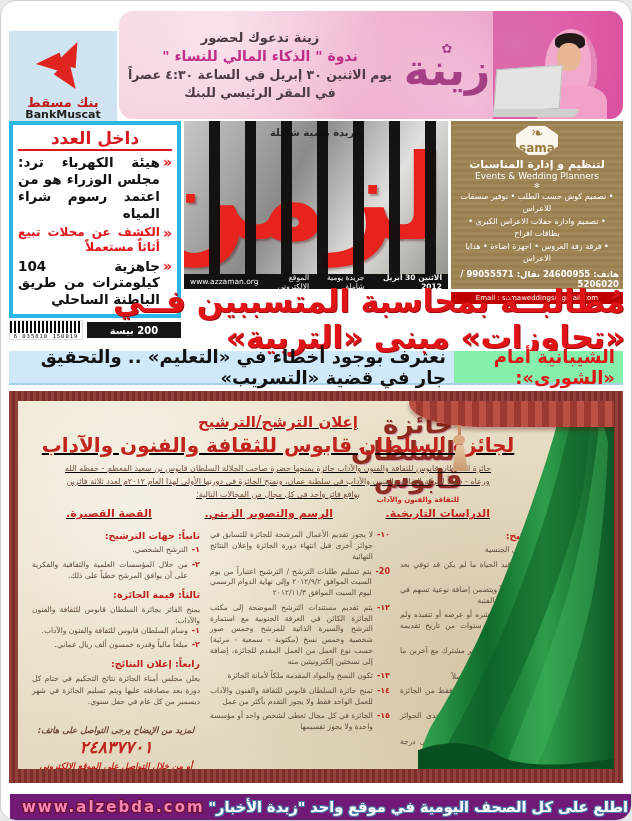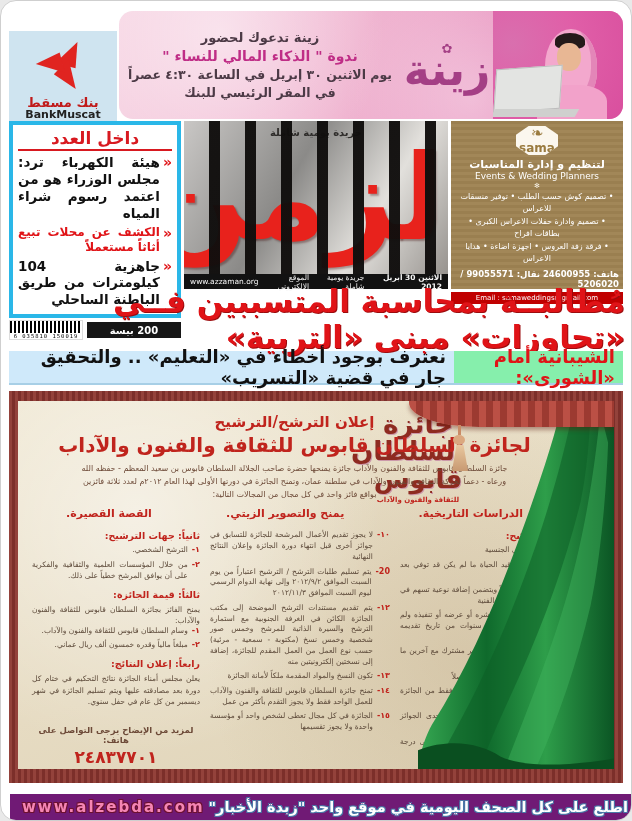--- a/index.html
+++ b/index.html
@@ -127,21 +127,21 @@
              background:repeating-linear-gradient(90deg,#bb5045 0 7px,#9c3a31 7px 14px);
              border-bottom-left-radius:70px 24px; box-shadow:0 3px 4px rgba(90,20,10,.4); }
   .tassel { position:absolute; top:24px; right:148px; z-index:7; width:14px; }
   .tassel .cord { width:3px; height:10px; background:#c98b66; margin:0 auto; }
   .tassel .bulb { width:12px; height:10px; background:#dba87f; border-radius:50%; margin:0 auto; }
   .tassel .fringe { width:16px; height:26px; margin:0 auto;
                     background:linear-gradient(#e8c79e,#c89a72);
                     clip-path:polygon(28% 0,72% 0,100% 100%,0 100%); }
   .curtain { position:absolute; top:0; right:0; width:196px; height:100%; z-index:6; }
 
-  .ann-head { position:relative; z-index:2; padding:12px 65px 0 22px; text-align:center; direction:rtl; }
+  .ann-head { position:relative; z-index:2; padding:12px 98px 0 22px; text-align:center; direction:rtl;text-decoration:underline; }
   .ann-title1 { color:#c0241d; font-weight:bold; font-size:15px; }
   .ann-title2 { color:#c0241d; font-weight:bold; font-size:20px; margin-top:2px; }
   .ann-intro { color:#6d4a38; font-size:8px; line-height:1.6; margin:6px auto 0; max-width:430px;
                text-align:center; }
   .ann-fields { display:flex; direction:rtl; justify-content:space-between; padding:6px 26px 0 26px; }
   .ann-field { color:#c0241d; font-weight:bold; font-size:11px; }
 
   .sq-logo { position:absolute; top:10px; right:150px; width:92px; z-index:2; text-align:center;
              direction:rtl; }
   .sq-logo .callig { color:#8e2b20; font-weight:bold; font-size:26px; line-height:1.05;
@@ -152,21 +152,21 @@
               padding:10px 14px 0 14px; }
   .acol { flex:1; }
   .acol.c1 { flex:0 0 200px; }
   .acol.c3 { flex:0 0 168px; }
   .acol-title { color:#c0241d; font-weight:bold; font-size:9.5px; margin-bottom:4px; }
   .aitm { display:flex; gap:4px; margin-bottom:3.5px; }
   .aitm .n { color:#c0241d; font-weight:bold; font-size:8px; white-space:nowrap; }
   .aitm .t { color:#5d4a3a; font-size:7.5px; line-height:1.45; text-align:justify; }
   .asec { margin-bottom:7px; }
   .asec .body { color:#5d4a3a; font-size:7.5px; line-height:1.5; text-align:justify; }
-  .contact { text-align:center; margin-top:18px; }
+  .contact { text-align:center; margin-top:18px;font-style:italic; }
   .contact .lbl { color:#6d4a38; font-weight:bold; font-size:8.5px; }
   .contact .phone { color:#c0241d; font-weight:bold; font-size:17px; letter-spacing:2px; margin:2px 0; }
   .contact .lbl2 { color:#c0241d; font-weight:bold; font-size:8.5px; margin-top:4px; }
 
   
   .footer-bar { position:absolute; bottom:0; left:9px; width:100%; height:26px; background:#701a75;
                 display:flex; align-items:center; justify-content:space-between; padding:0 12px; }
   .footer-url { color:#f585b4; font-weight:bold; font-size:15px; letter-spacing:2px;
                 text-shadow:1px 1px 0 #6d1030, -1px -1px 0 #6d1030, 1px -1px 0 #6d1030, -1px 1px 0 #6d1030; }
   .footer-slogan { direction:rtl; color:#fff; font-weight:bold; font-size:14.5px;
@@ -299,21 +299,21 @@
         <div class="callig">جائزة السلطان قابوس</div>
         <div class="sub">للثقافة والفنون والآداب</div>
       </div>
 
       <div class="ann-head">
         <div class="ann-title1">إعلان الترشح/الترشيح</div>
         <div class="ann-title2">لجائزة السلطان قابوس للثقافة والفنون والآداب</div>
         <div class="ann-intro">جائزة السلطان قابوس للثقافة والفنون والآداب جائزة يمنحها حضرة صاحب الجلالة السلطان قابوس بن سعيد المعظم - حفظه الله ورعاه - دعماً لحركة الثقافة والفنون والآداب في سلطنة عمان، وتمنح الجائزة في دورتها الأولى لهذا العام ٢٠١٢م لعدد ثلاثة فائزين بواقع فائز واحد في كل مجال من المجالات التالية:</div>
         <div class="ann-fields">
           <span class="ann-field">الدراسات التاريخية.</span>
-          <span class="ann-field">يمنح والتصوير الزيتي.</span>
+          <span class="ann-field">الرسم والتصوير الزيتي.</span>
           <span class="ann-field">القصة القصيرة.</span>
         </div>
       </div>
 
       <div class="ann-cols">
 
         <div class="acol c1">
           <div class="acol-title">أولاً: شروط الترشح:</div>
           <div class="aitm">
               <span class="n">١-</span>

